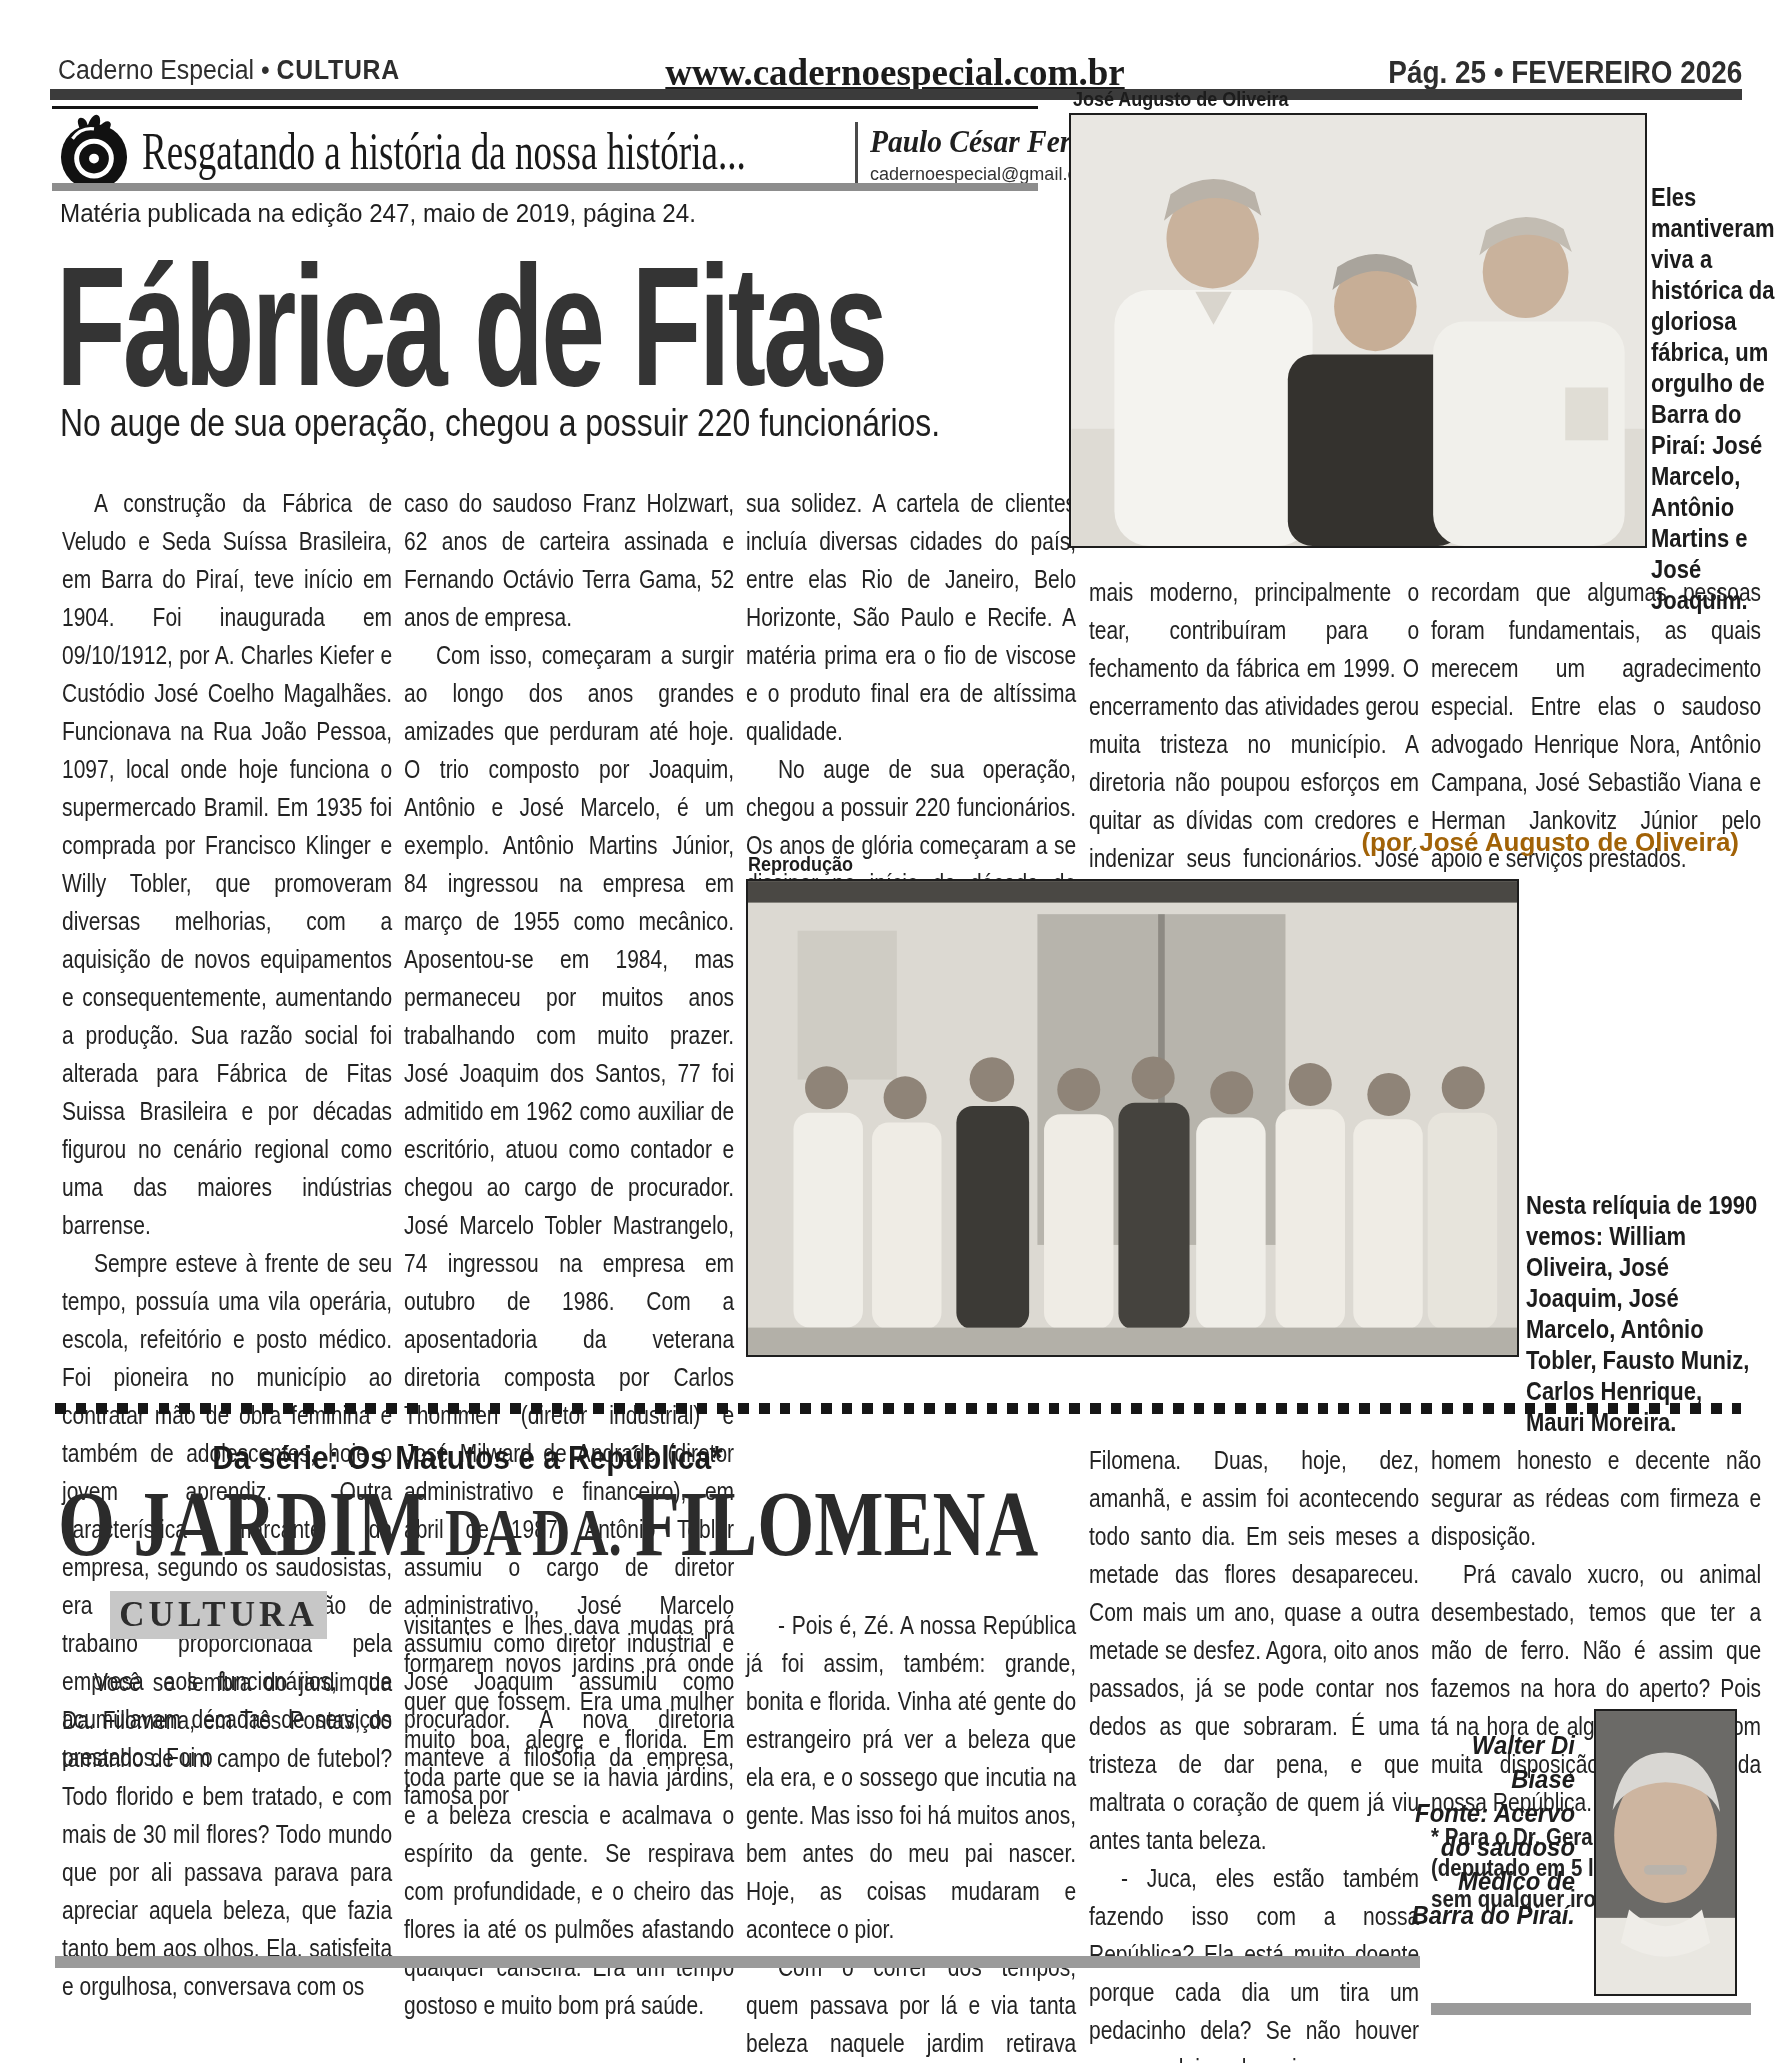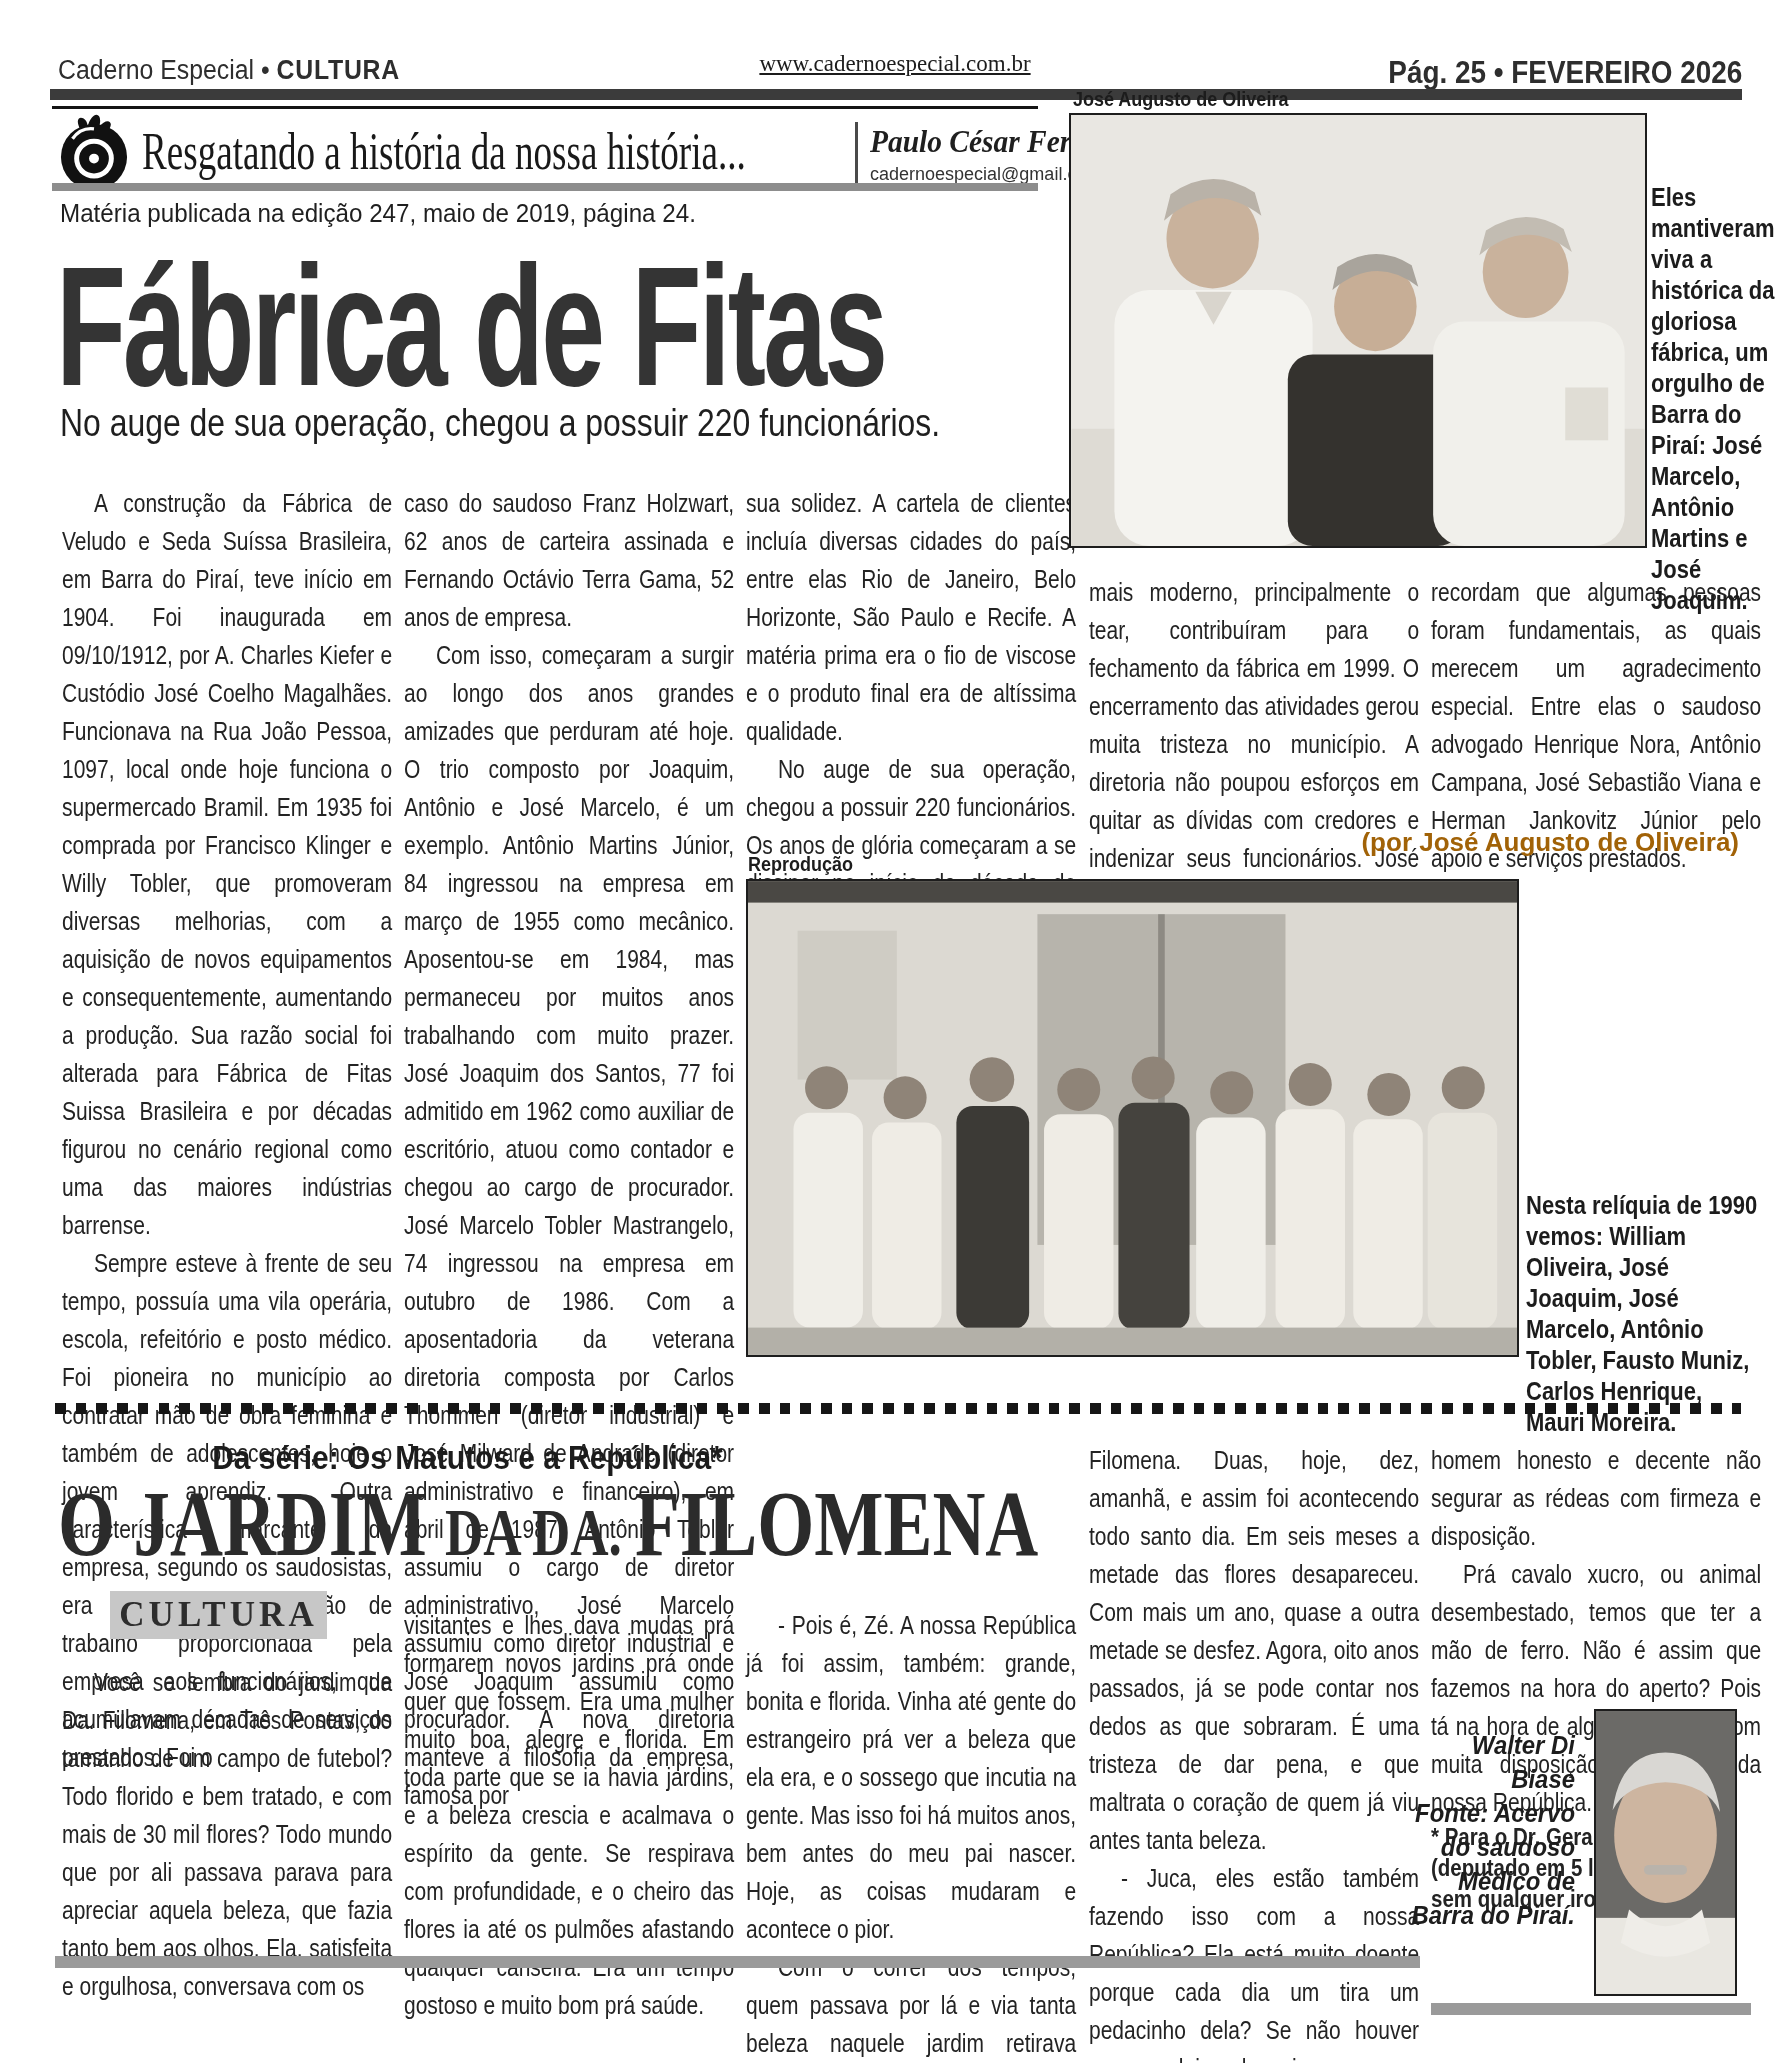--- a/index.html
+++ b/index.html
@@ -4,21 +4,21 @@
 <style>
   html,body{margin:0;padding:0;background:#777;}
   .page{position:relative;width:1790px;height:2064px;background:#ffffff;
         font-family:"Liberation Sans",sans-serif;color:#222;overflow:hidden;}
   .abs{position:absolute;}
   .nw{white-space:nowrap;}
   
   .hdr-left{left:58px;top:55px;font-size:27px;color:#2e2e2e;transform:scaleX(.92);transform-origin:0 0;}
   .hdr-left .cat{font-weight:bold;letter-spacing:0.8px;}
   .hdr-url{left:50%;top:51px;transform:translateX(-50%);font-family:"Liberation Serif",serif;
-           font-weight:normal;font-size:23px;text-decoration:underline;color:#1c1c1c;}
+           font-weight:bold;font-size:37px;text-decoration:underline;color:#1c1c1c;}
   .hdr-right{right:48px;top:55px;font-weight:bold;font-size:31px;color:#2e2e2e;
              transform:scaleX(.9);transform-origin:100% 0;}
   .hdr-bar{left:50px;top:89px;width:1692px;height:10.7px;background:#3b3b3b;}
   
   .banner-box{left:52px;top:106px;width:986px;height:79px;border-top:3.3px solid #141414;}
   .banner-title{left:142px;top:121px;font-family:"Liberation Serif",serif;font-size:53px;color:#191919;
                 transform:scaleX(.7);transform-origin:0 0;}
   .banner-div{left:855px;top:122px;width:2.5px;height:63px;background:#4a4a4a;}
   .banner-author{left:870px;top:124px;font-family:"Liberation Serif",serif;font-style:italic;
                  font-weight:bold;font-size:31px;color:#1f1f1f;transform:scaleX(.95);transform-origin:0 0;}

